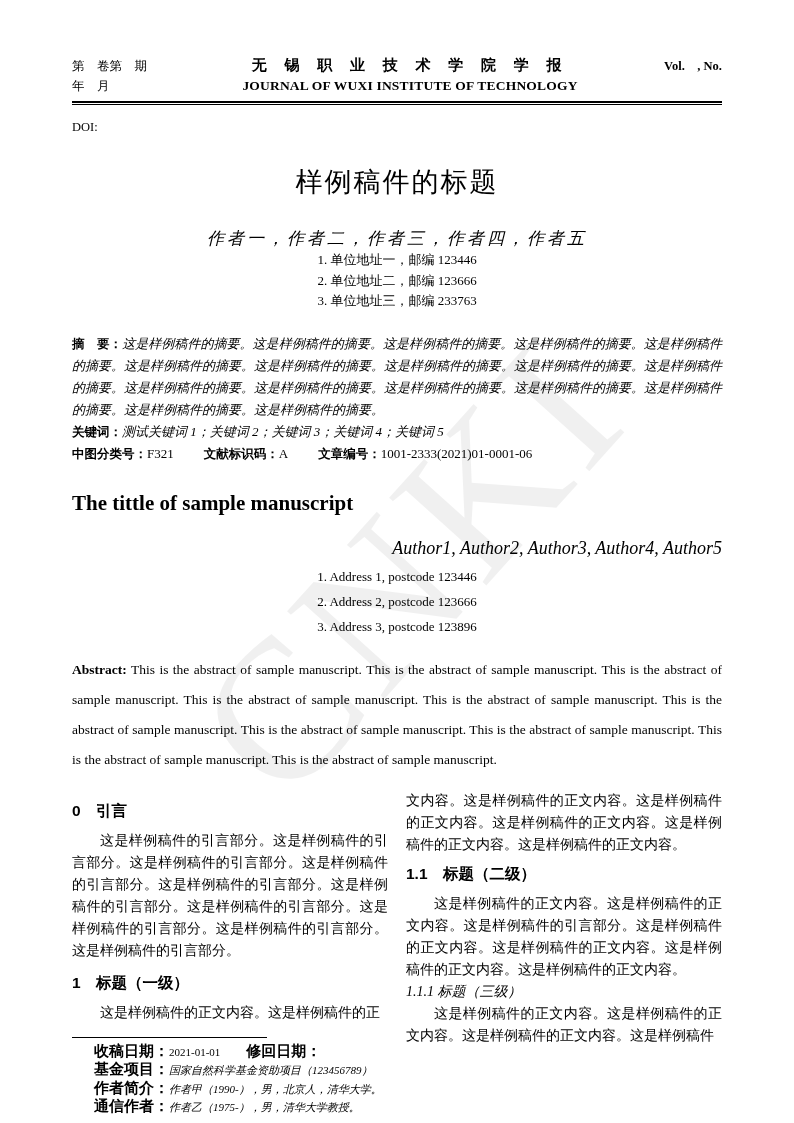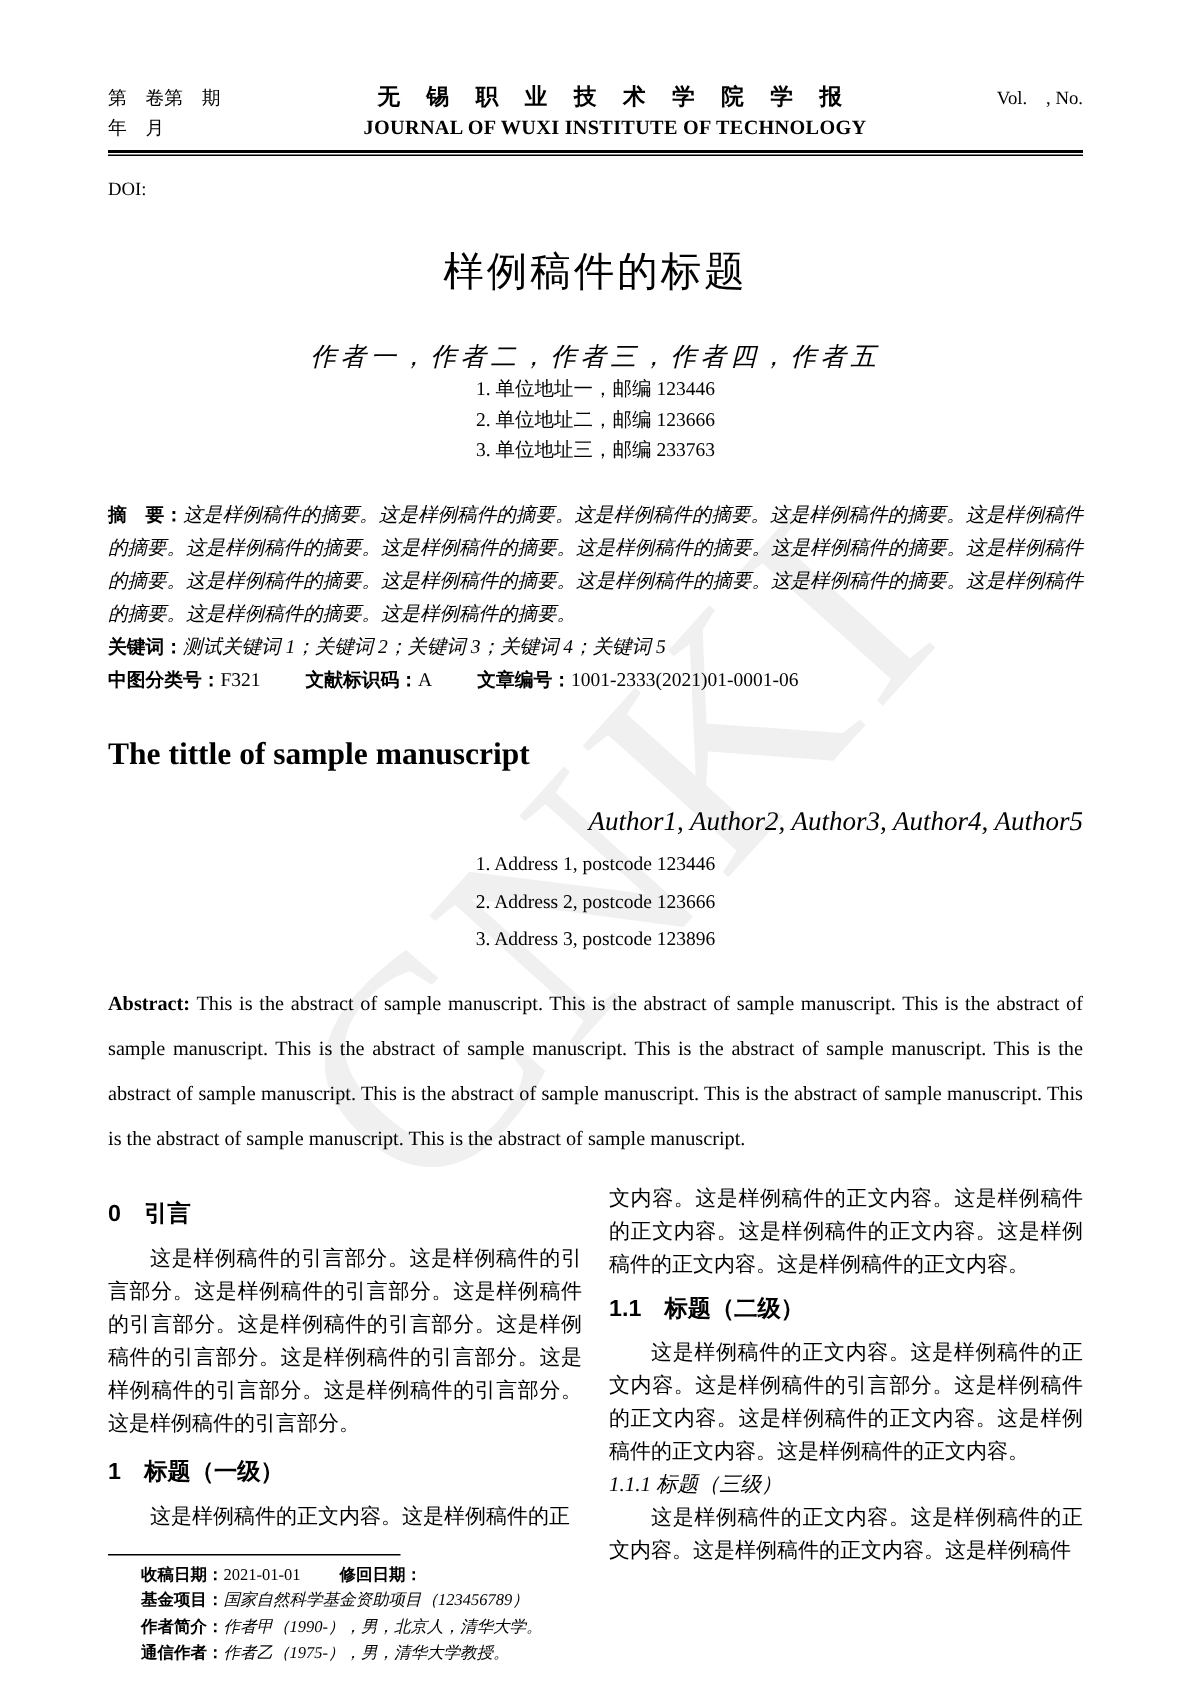--- a/index.html
+++ b/index.html
@@ -31,21 +31,21 @@
     transform-origin: center center;
     pointer-events: none;
     white-space: nowrap;
     z-index: 0;
   }
   .content { position: relative; z-index: 1; }
   
   .hdr-row { display: flex; align-items: baseline; line-height: 19px; }
   .hdr-left  { width: 118px; font-size: 12.5px; }
   .hdr-center{ flex: 1; text-align: center; }
-  .hdr-right { width: 92px; text-align: right; font-size: 12.5px; }
+  .hdr-right { width: 92px; text-align: right; font-size: 12.5px; font-weight: bold; }
   .journal-cn { font-size: 15px; font-weight: 700; letter-spacing: 7px; }
   .journal-en { font-size: 13.5px; font-weight: 700; letter-spacing: 0.2px; }
   .hdr-rule { margin-top: 5px; height: 4px; border-top: 2.5px solid #000; border-bottom: 1px solid #000; }
   .doi-line { margin-top: 15px; font-size: 12.5px; }
   
   .title-cn {
     margin-top: 29px; text-align: center;
     font-family: "Liberation Sans", sans-serif;
     font-weight: 400; font-size: 27px; letter-spacing: 2px;
   }
@@ -78,21 +78,21 @@
     margin: 11px 0 9px 0; text-align: left;
   }
   .col-right .h-level1 { margin-top: 8px; }
   .h-level3 { font-style: italic; font-size: 14px; line-height: 22px; text-align: left; }
   .body-para { text-indent: 2em; }
   .body-cont { text-indent: 0; }
   
   .footnote { margin-top: 13px; font-size: 11px; line-height: 17.5px; text-align: left; }
   .fn-rule { width: 195px; border-top: 1.3px solid #000; margin-bottom: 5px; }
   .fn-line { padding-left: 22px; }
-  .fn-lbl { font-family: Liberation Sans, sans-serif; font-weight: 700; font-size: 11px; }
+  .fn-lbl { font-family: Liberation Serif, serif; font-weight: 700; font-size: 15px; }
   .fn-gap { display: inline-block; width: 26px; }
 </style>
 </head>
 <body>
 
 <div class="page">
 
   <div class="watermark">CNKI</div>
 
   <div class="content">

